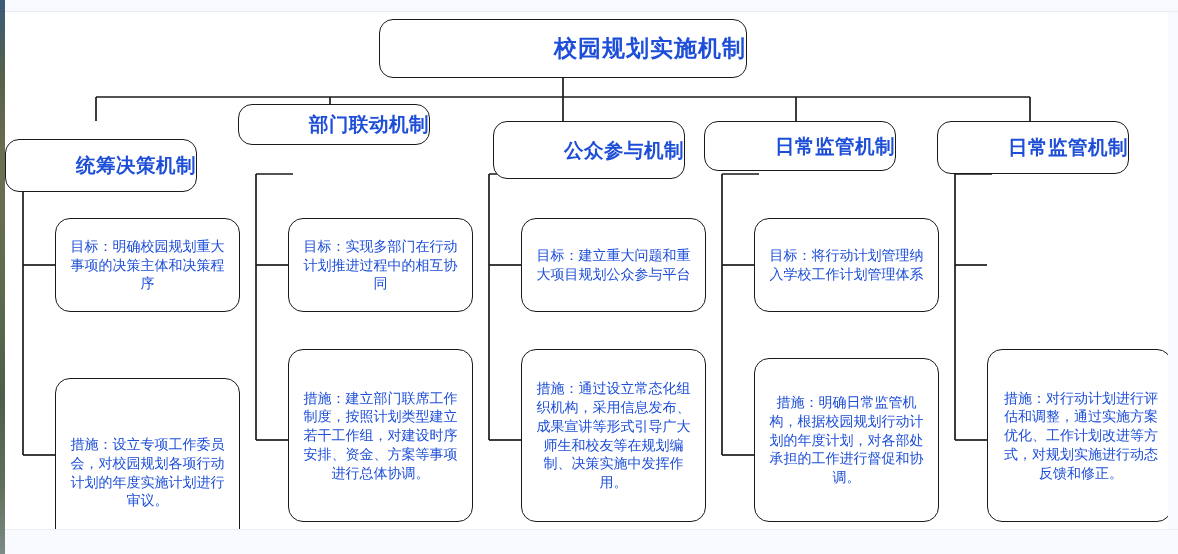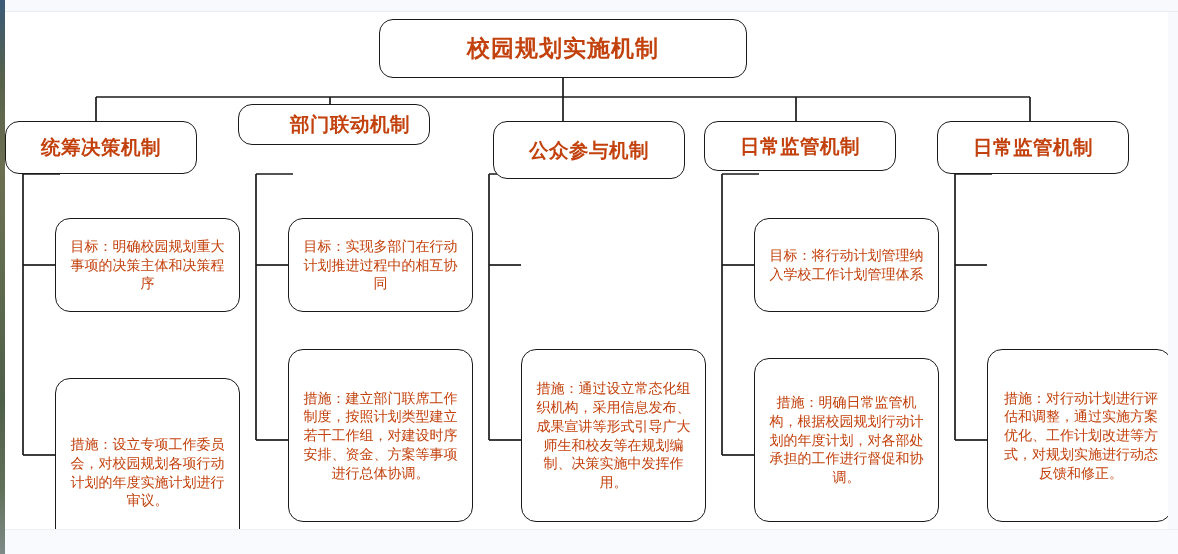--- a/index.html
+++ b/index.html
@@ -75,24 +75,24 @@
 
   
   .node {
     position: absolute;
     box-sizing: border-box;
     background: #ffffff;
     border: 1.8px solid #1a1a1a;
     border-radius: 13px;
     display: flex;
     align-items: center;
-    justify-content: center;
+    justify-content: flex-end;
     text-align: center;
     z-index: 10;
-    color: #c2410c;
+    color: #1d4ed8;
   }
   .node-root {
     font-size: 23px;
     font-weight: bold;
     letter-spacing: 1px;
     border-radius: 14px;
   }
   .node-mech {
     font-size: 19.5px;
     font-weight: bold;
@@ -158,21 +158,21 @@
     <line x1="955" y1="174" x2="955" y2="440"></line>
     <line x1="955" y1="174" x2="992" y2="174"></line>
     <line x1="955" y1="265" x2="987" y2="265"></line>
     <line x1="955" y1="440" x2="987" y2="440"></line>
   </svg>
 
   <div class="node node-root" style="left:379px; top:19px; width:368px; height:59px;">
     <span class="txt">校园规划实施机制</span>
   </div>
 
-  <div class="node node-mech" style="left:5px; top:121px; width:192px; height:53px;">
+  <div class="node node-mech" style="left:5px; top:139px; width:192px; height:53px;">
     <span class="txt">统筹决策机制</span>
   </div>
 
   <div class="node node-mech" style="left:238px; top:104px; width:192px; height:41px;padding-left:32px;">
     <span class="txt">部门联动机制</span>
   </div>
 
   <div class="node node-mech" style="left:493px; top:121px; width:192px; height:58px;">
     <span class="txt">公众参与机制</span>
   </div>
@@ -186,20 +186,23 @@
   </div>
 
   <div class="node node-detail" style="left:55px; top:218px; width:185px; height:94px;">
     <span class="txt">目标：明确校园规划重大事项的决策主体和决策程序</span>
   </div>
 
   <div class="node node-detail" style="left:288px; top:218px; width:185px; height:94px;">
     <span class="txt">目标：实现多部门在行动计划推进过程中的相互协同</span>
   </div>
 
+  <div class="node node-detail" style="left:521px; top:218px; width:185px; height:94px;">
+    <span class="txt">目标：建立重大问题和重大项目规划公众参与平台</span>
+  </div>
 
   <div class="node node-detail" style="left:754px; top:218px; width:185px; height:94px;">
     <span class="txt">目标：将行动计划管理纳入学校工作计划管理体系</span>
   </div>
 
 
   <div class="node node-detail" style="left:55px; top:378px; width:185px; height:189px;">
     <span class="txt">措施：设立专项工作委员会，对校园规划各项行动计划的年度实施计划进行审议。</span>
   </div>
 

